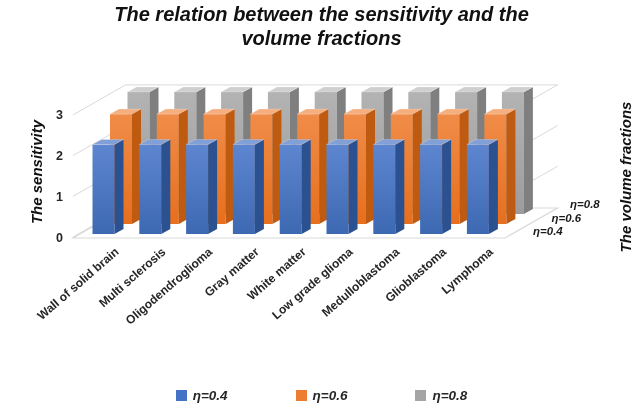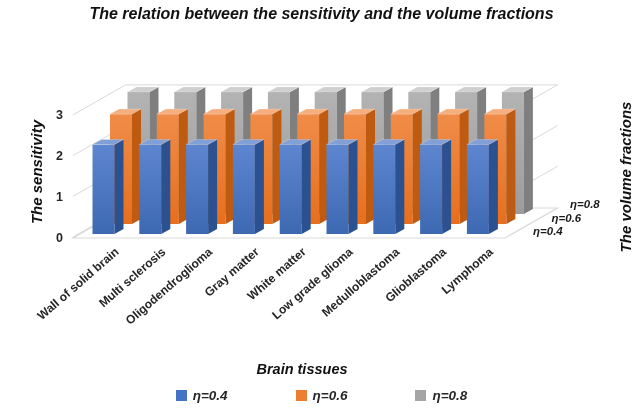--- a/index.html
+++ b/index.html
@@ -1,19 +1,19 @@
 <!DOCTYPE html>
 <html><head>
 <meta charset="utf-8">
 <style>
   html,body{margin:0;padding:0;background:#fff;}
   .stage{position:relative;width:643px;height:408px;background:#fff;overflow:hidden;
          font-family:"Liberation Sans",sans-serif;color:#1a1a1a;}
   .chart-title{position:absolute;top:2px;left:0;right:0;margin:0 auto;width:470px;
-               text-align:center;font-size:16px;font-weight:700;font-style:italic;
+               text-align:center;font-size:20px;font-weight:700;font-style:italic;
                line-height:24px;color:#111;}
   .y-axis-title{position:absolute;left:-62px;top:162px;width:200px;height:20px;
                 text-align:center;transform:rotate(-90deg);font-size:15px;
                 font-weight:700;font-style:italic;color:#111;}
   .z-axis-title{position:absolute;left:527px;top:167px;width:200px;height:20px;
                 text-align:center;transform:rotate(-90deg);font-size:15px;
                 font-weight:700;font-style:italic;color:#111;}
   .x-axis-title{position:absolute;left:152px;top:361px;width:300px;text-align:center;
                 font-size:14.5px;font-weight:700;font-style:italic;color:#111;}
   .legend{position:absolute;left:0;right:0;top:388px;display:flex;
@@ -205,21 +205,20 @@
       <text x="551.5" y="221.5" font-size="11.5" font-weight="700" font-style="italic" fill="#1a1a1a">η=0.6</text>
       <text x="570" y="208" font-size="11.5" font-weight="700" font-style="italic" fill="#1a1a1a">η=0.8</text>
     </svg>
 
   <div class="chart-title">The relation between the sensitivity and the volume fractions</div>
 
   <div class="y-axis-title">The sensitivity</div>
 
   <div class="z-axis-title">The volume fractions</div>
 
-  <div class="x-axis-title">Brain tissues</div>
 
   <div class="legend">
       <div class="legend-item">
         <span class="legend-swatch" style="background: rgb(68, 114, 196);"></span>
         <span class="legend-label">η=0.4</span>
       </div>
       <div class="legend-item">
         <span class="legend-swatch" style="background: rgb(237, 125, 49);"></span>
         <span class="legend-label">η=0.6</span>
       </div>

